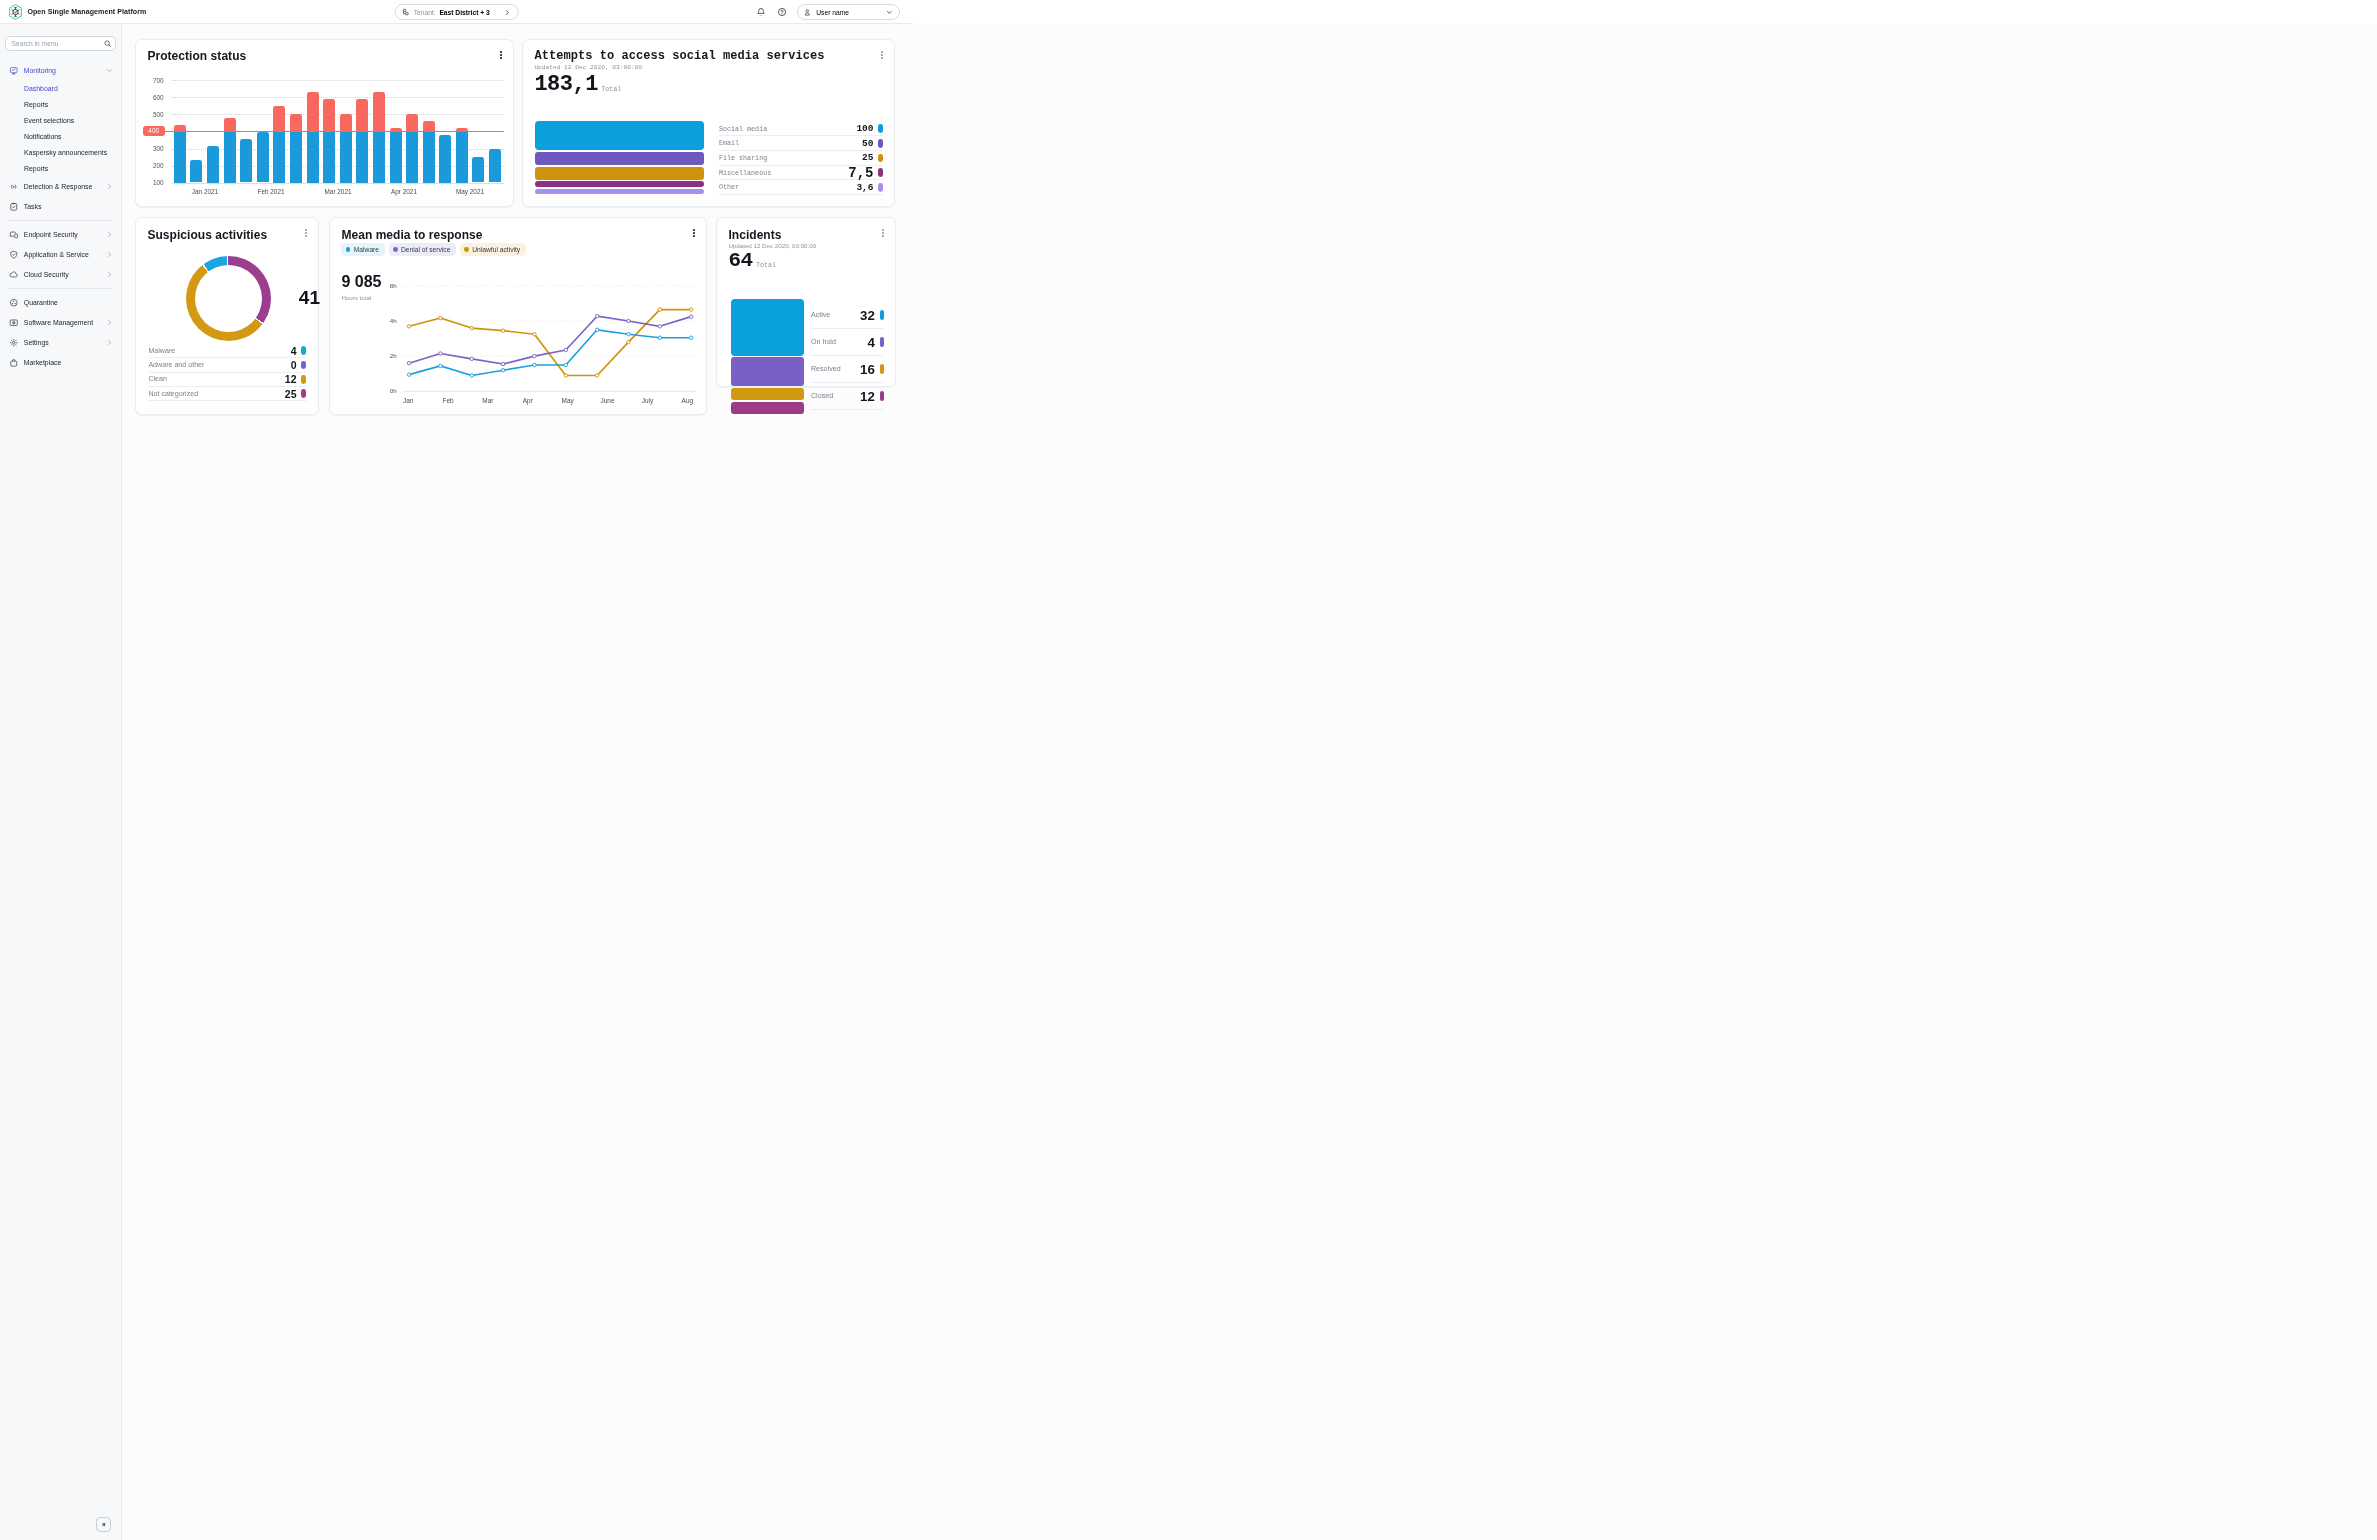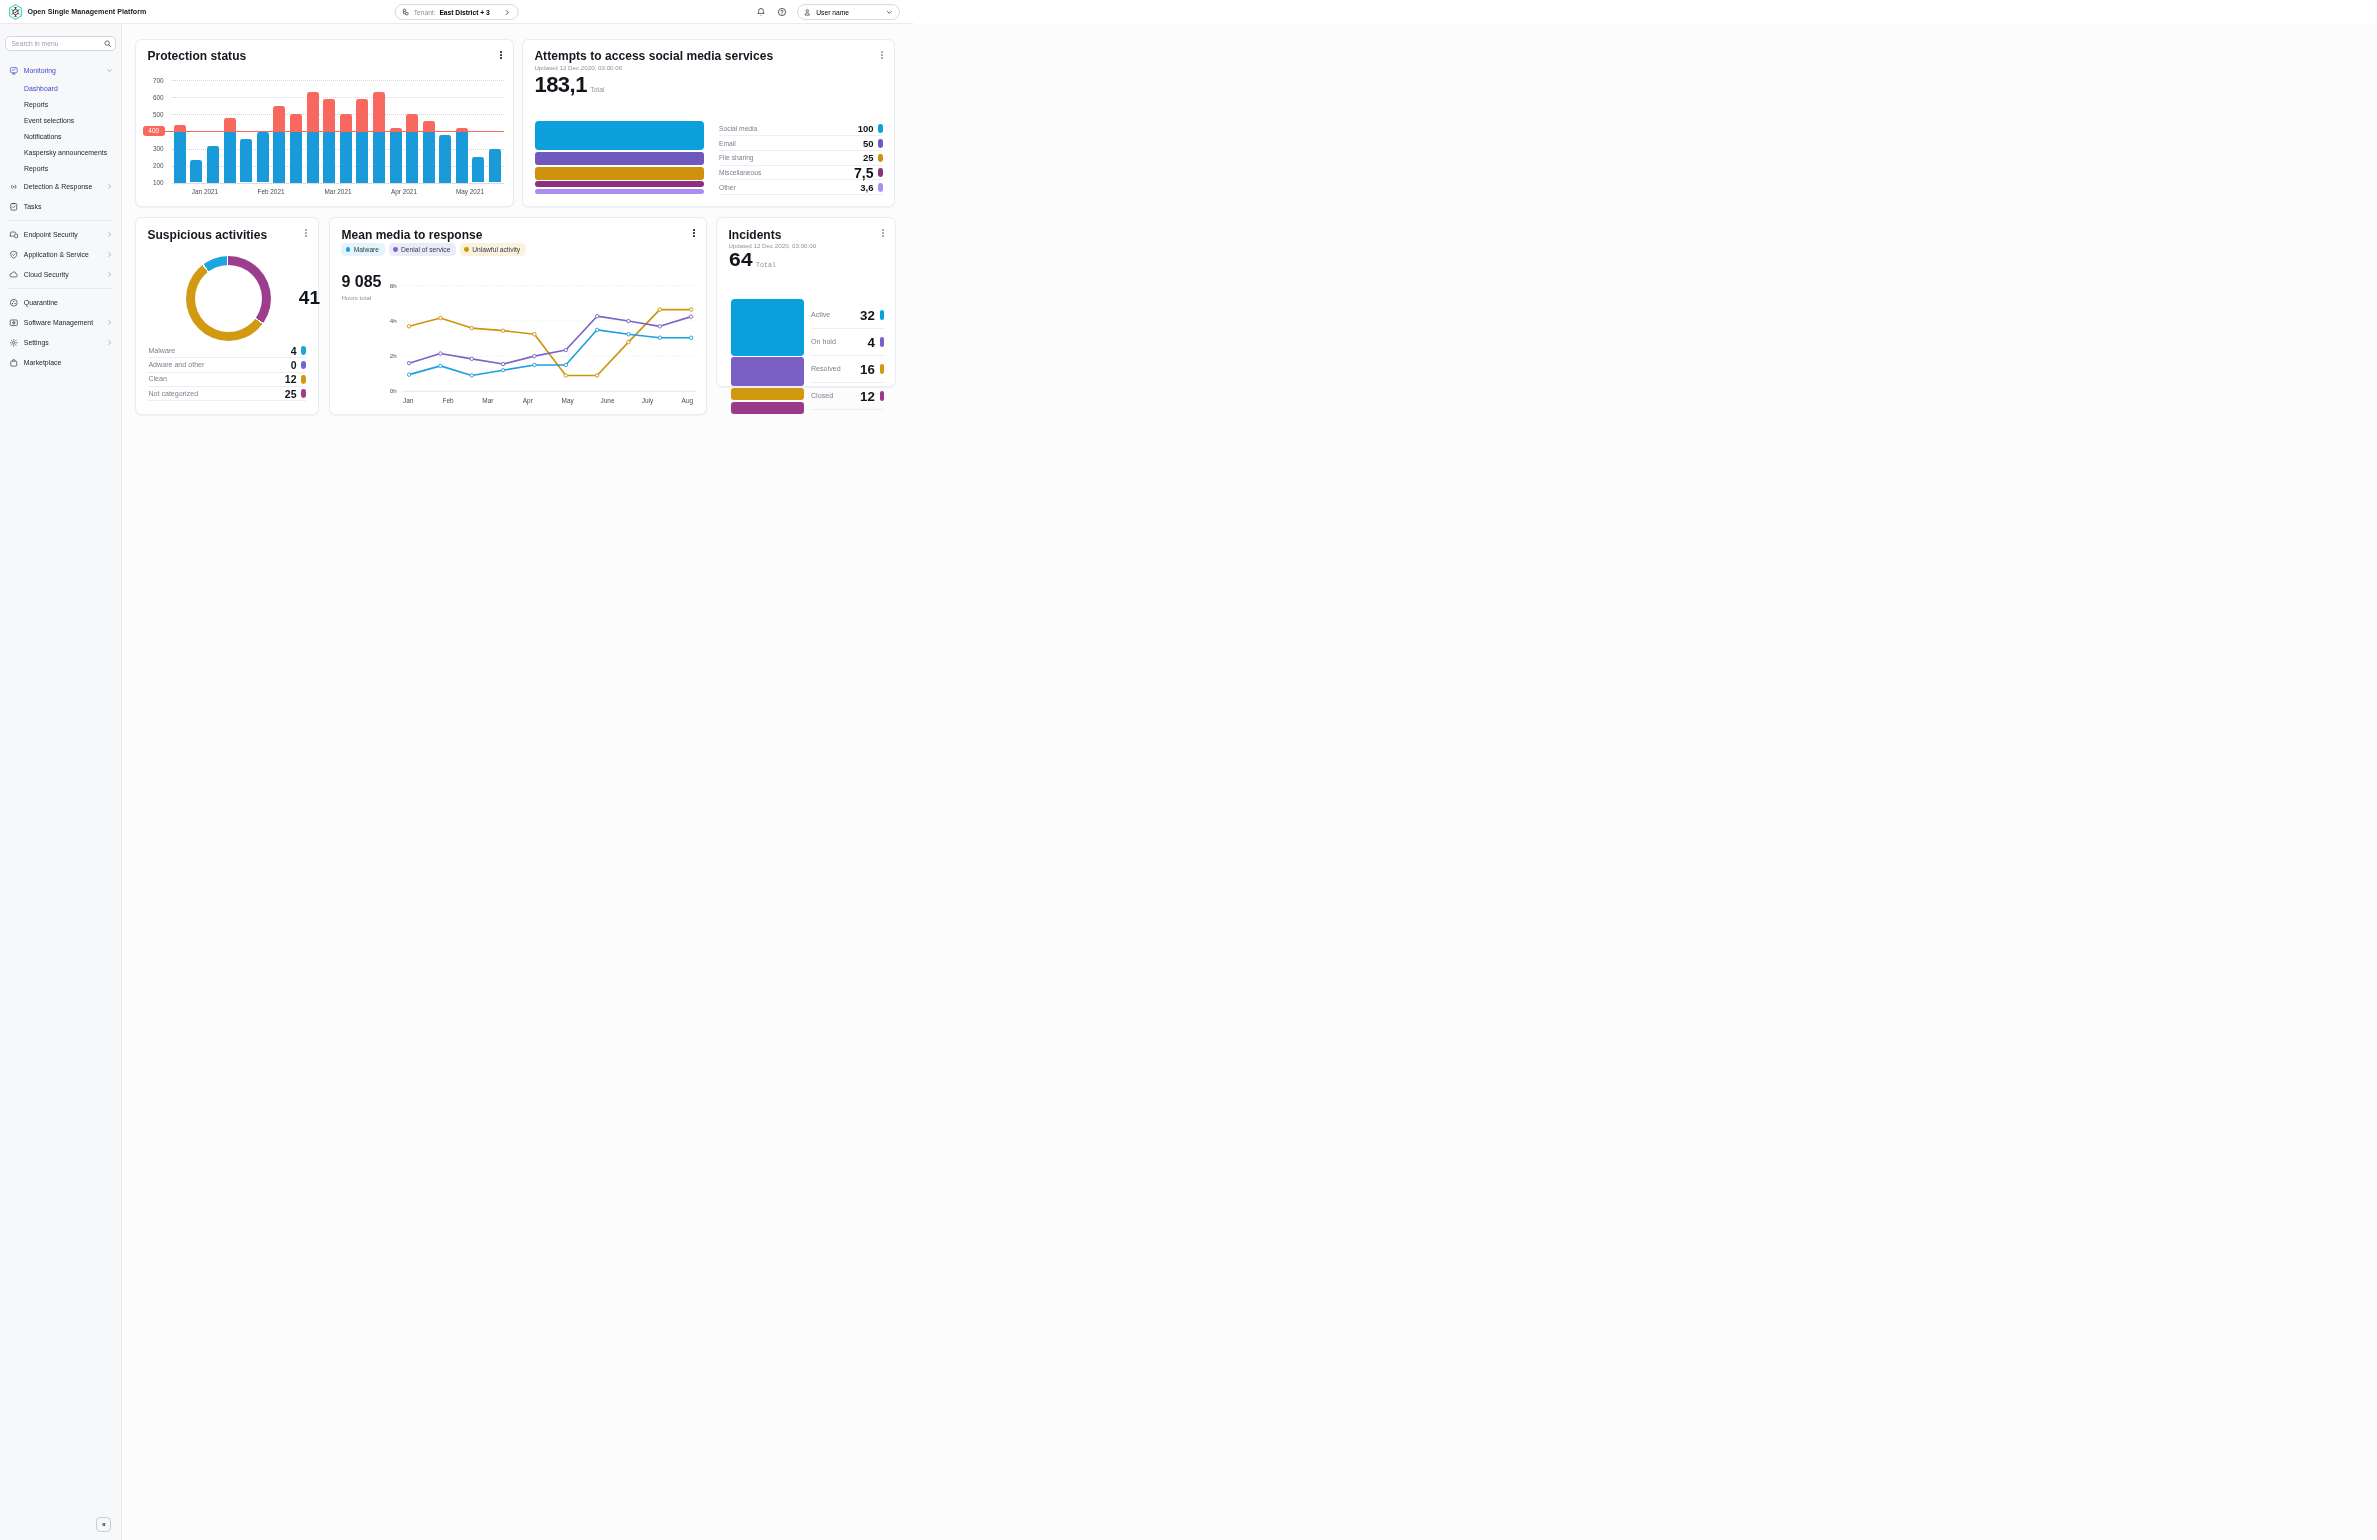--- a/index.html
+++ b/index.html
@@ -55,21 +55,21 @@
   .card-title { font-size:12px; font-weight:700; color:#14181f; letter-spacing:0.05px; }
   .kebab { margin-left:auto; border:none; background:none; cursor:pointer; display:flex; flex-direction:column;
     gap:1.2px; padding:1.9px 2.9px; }
   .kebab i { width:1.7px; height:1.7px; border-radius:50%; display:block; }
   .updated { position:absolute; top:24px; left:11.4px; font-size:6.2px; color:#8d939c; }
   .big-number { position:absolute; left:11.4px; display:flex; align-items:flex-end; gap:3.3px; }
   .big-number .num { font-weight:600; color:#12161c; line-height:1; letter-spacing:-0.5px; }
   .big-number .unit { font-size:6.7px; color:#8d939c; padding-bottom:2.4px; }
 
   #card-protection { left:13px; top:14.7px; width:379px; height:168px; }
-  #card-social     { left:400px; top:14.7px; width:373px; height:168px; }
+  #card-social     { left:400px; top:14.7px; width:373px; height:168px;font-family:Liberation Mono, monospace; }
   #card-suspicious { left:13px; top:193px; width:184px; height:198px; }
   #card-mttr       { left:207px; top:193px; width:378px; height:198px; }
   #card-incidents  { left:594px; top:193px; width:180px; height:170px; }
 
   
   .pchart { position:absolute; inset:0; }
   .pchart .gridline { position:absolute; height:0; border-top:0.5px dotted #d2d6db; }
   .pchart .axisline { position:absolute; height:0; border-top:0.5px solid #dadde2; }
   .pchart .ylab { position:absolute; width:21px; text-align:right; font-size:6.4px; color:#4a525c; }
   .pchart .thline { position:absolute; height:1px; background:#f9685f; border-radius:0.5px; }

